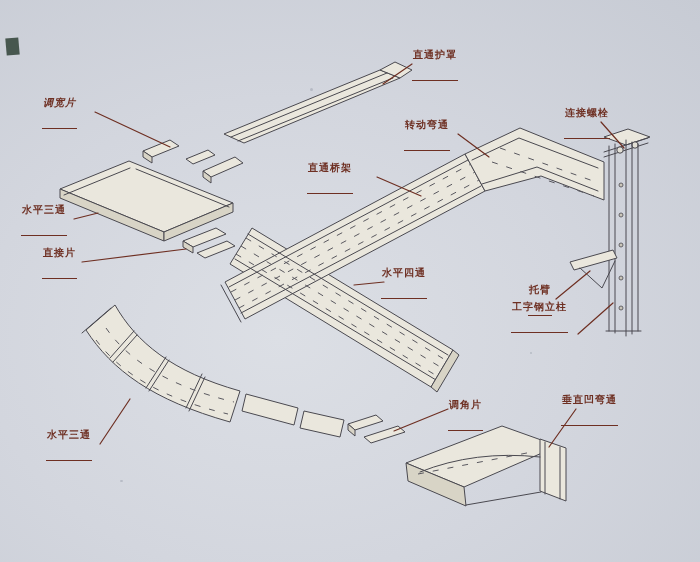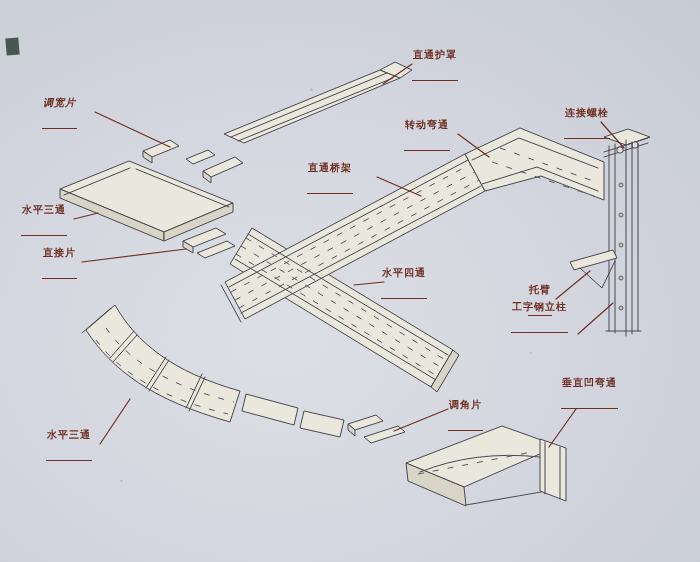--- a/index.html
+++ b/index.html
@@ -170,16 +170,16 @@
   <div class="label" style="left:42px;top:96px;font-style:italic;">调宽片</div>
   <div class="label" style="left:404px;top:118px;">转动弯通</div>
   <div class="label" style="left:564px;top:106px;">连接螺栓</div>
   <div class="label" style="left:307px;top:161px;">直通桥架</div>
   <div class="label" style="left:21px;top:203px;">水平三通</div>
   <div class="label" style="left:42px;top:246px;">直接片</div>
   <div class="label" style="left:381px;top:266px;">水平四通</div>
   <div class="label" style="left:528px;top:283px;">托臂</div>
   <div class="label" style="left:511px;top:300px;">工字钢立柱</div>
   <div class="label" style="left:448px;top:398px;font-family:Liberation Serif, serif;">调角片</div>
-  <div class="label" style="left:561px;top:376px;text-align:center;">垂直凹弯通</div>
+  <div class="label" style="left:561px;top:393px;text-align:center;">垂直凹弯通</div>
   <div class="label" style="left:46px;top:428px;">水平三通</div>
 
 </div>
 
 </body></html>

